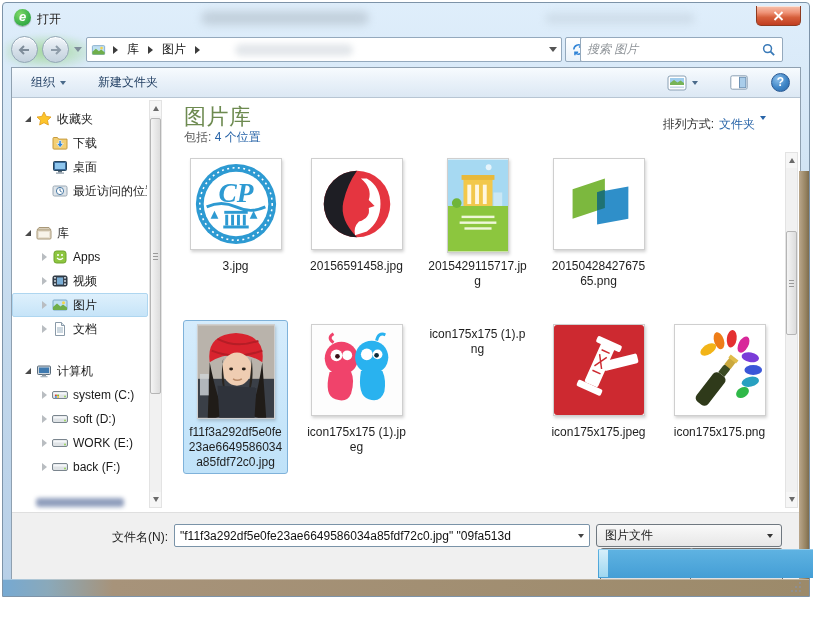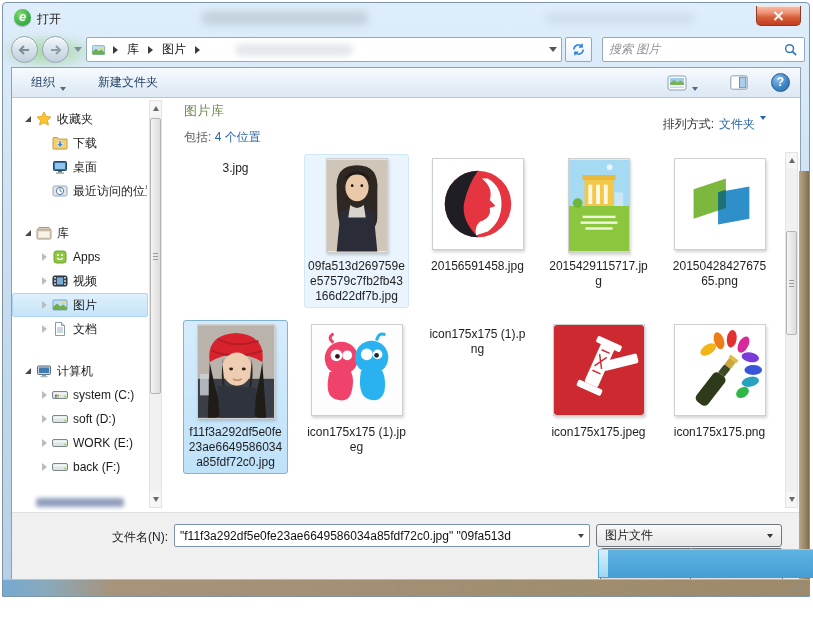--- a/index.html
+++ b/index.html
@@ -38,29 +38,29 @@
   .addressbar{position:absolute;left:83px;top:4px;width:476px;height:25px;background:#fff;
     border:1px solid #94a9bd;border-radius:2px;display:flex;align-items:center;padding:0 4px}
   .crumb-sep{width:0;height:0;border-top:4px solid transparent;border-bottom:4px solid transparent;
     border-left:5px solid #3c3c3c;margin:0 7px}
   .crumb{font-size:12px;color:#141414;padding:3px 2px;cursor:default}
   .addr-caret{margin-left:auto;width:0;height:0;border-left:4px solid transparent;border-right:4px solid transparent;
     border-top:5px solid #555}
   .addr-blur{position:absolute;left:148px;top:6px;width:118px;height:12px;background:#b6c0ca;opacity:.38;filter:blur(3px);border-radius:6px}
   .refreshbtn{position:absolute;left:562px;top:4px;width:27px;height:25px;border:1px solid #94a9bd;border-radius:2px;
     background:linear-gradient(#ffffff,#e9f2fa);display:flex;align-items:center;justify-content:center}
-  .searchbox{position:absolute;left:599px;top:4px;width:203px;height:25px;background:#fff;border:1px solid #94a9bd;
+  .searchbox{position:absolute;left:577px;top:4px;width:203px;height:25px;background:#fff;border:1px solid #94a9bd;
     border-radius:2px;display:flex;align-items:center;padding:0 6px}
   .search-ph{font-style:italic;color:#8f9499;font-size:12px;flex:1}
   
   #client{position:absolute;left:8px;top:64px;width:790px;height:516px;background:#f0f0f0;border:1px solid #8fa0b0}
   #toolbar{position:absolute;left:0;top:0;width:100%;height:30px;
     background:linear-gradient(#f7fbfe,#e9f1f9 48%,#dce8f4);border-bottom:1px solid #b7c5d3;
     display:flex;align-items:center;padding:0 10px}
-  .tbtn{display:flex;align-items:flex-end;gap:5px;padding:4px 9px;border-radius:3px;color:#1c3a5e;font-size:12px;cursor:default}
+  .tbtn{display:flex;align-items:center;gap:5px;padding:4px 9px;border-radius:3px;color:#1c3a5e;font-size:12px;cursor:default}
   .caret{width:0;height:0;border-left:3.5px solid transparent;border-right:3.5px solid transparent;border-top:4px solid #4a6a8a}
   .tb-right{margin-left:auto;display:flex;align-items:center;gap:14px}
   .helpbtn{width:19px;height:19px;border-radius:50%;border:1px solid #2a5a94;color:#fff;font-weight:bold;font-size:12px;
     line-height:17px;text-align:center;background:radial-gradient(circle at 35% 30%,#8cc0ec,#3f85c6 55%,#2a66a8)}
   #content{position:absolute;left:0;top:30px;width:100%;height:414px;background:#fff;overflow:hidden}
   
   #sidebar{position:absolute;left:0;top:0;width:158px;height:100%;padding-top:9px}
   .trow{height:24px;display:flex;align-items:center;padding-left:8px;margin-right:22px;border:1px solid transparent;border-radius:2px}
   .trow.child{padding-left:24px}
   .trow.sel{background:linear-gradient(#def0fc,#c6e4f8);border-color:#aed6f0}
@@ -77,21 +77,21 @@
   .sb-up{top:0}.sb-down{bottom:0}
   .tri-up{width:0;height:0;border-left:3.5px solid transparent;border-right:3.5px solid transparent;border-bottom:5px solid #6a6a6a}
   .tri-down{width:0;height:0;border-left:3.5px solid transparent;border-right:3.5px solid transparent;border-top:5px solid #6a6a6a}
   .sb-thumb{position:absolute;left:0;width:11px;background:linear-gradient(90deg,#f4f4f4,#dcdcdc);border:1px solid #b5b5b5;
     border-radius:2px;display:flex;align-items:center;justify-content:center;flex-direction:column;gap:2px}
   .grip-line{width:5px;height:1px;background:#9a9a9a}
   #sb-side{left:137px;top:2px;height:408px}
   #sb-main{right:2px;top:54px;height:356px}
   
   #mainpane{position:absolute;left:158px;top:0;right:0;height:100%}
-  .lib-title{position:absolute;left:14px;top:4px;font-size:13px;color:#6d8a50;letter-spacing:.5px}
+  .lib-title{position:absolute;left:14px;top:4px;font-size:22px;color:#6d8a50;letter-spacing:.5px}
   .includes{position:absolute;left:14px;top:31px;font-size:12px;color:#5a5a5a}
   .link{color:#2864a8}
   .arrange{position:absolute;right:34px;top:18px;font-size:12px;color:#333;display:flex;align-items:flex-start;gap:5px}
   .arrange .caret{border-top-color:#2864a8}
   .filerow{position:absolute;left:13px;display:grid;grid-template-columns:repeat(5,105px);column-gap:16px;align-items:start}
   #row1{top:56px}#row2{top:222px}
   .file{width:105px;padding:3px 2px;border:1px solid transparent;border-radius:3px}
   .file.sel2{background:#e9f4fd;border-color:#d3e8f7}
   .file.sel1{background:linear-gradient(#d6ecfc,#bfe2f9);border-color:#7fb2da}
   .thumbwrap{height:98px;display:flex;justify-content:center;align-items:flex-start}
@@ -426,38 +426,43 @@
           <span class="link">4 个位置</span>
         </div>
         <div class="arrange">
           <span>排列方式:</span>
           <span class="link">文件夹</span>
           <span class="caret"></span>
         </div>
 
         <div class="filerow" id="row1">
           <div class="file">
+            <div class="thumbwrap">
+              <svg width="92" height="92" viewBox="0 0 92 92">
+                <rect width="92" height="92" fill="#fff"></rect>
+                <circle cx="46" cy="46" r="41" fill="#2d9ad2"></circle>
+                <circle cx="46" cy="46" r="33" fill="#fff"></circle>
+                <circle cx="46" cy="46" r="37" fill="none" stroke="#fff" stroke-width="1.6" stroke-dasharray="2 3.5"></circle>
+                <text x="46" y="44" font-size="28" font-style="italic" font-weight="bold" fill="#2d9ad2" text-anchor="middle" font-family="serif">CP</text>
+                <path d="M16 49 Q31 42 46 49 T76 49" stroke="#2d9ad2" stroke-width="3" fill="none"></path>
+                <g fill="#2d9ad2">
+                  <rect x="34" y="53" width="24" height="3"></rect>
+                  <rect x="35" y="57" width="3" height="11"></rect>
+                    <rect x="41" y="57" width="3" height="11"></rect>
+                  <rect x="47" y="57" width="3" height="11"></rect>
+                    <rect x="53" y="57" width="3" height="11"></rect>
+                  <rect x="33" y="68" width="26" height="3"></rect>
+                  <path d="M24 53 l4 8 h-8z"></path>
+                    <path d="M64 53 l4 8 h-8z"></path>
+                </g>
+              </svg>
+            </div>
             <div class="fname">3.jpg</div>
           </div>
 
-          <div class="file sel2">
-            <div class="thumbwrap">
-              <svg width="62" height="95" viewBox="0 0 62 95">
-                <rect width="62" height="95" fill="#cfc6b8"></rect>
-                <path d="M10 32 Q8 6 31 6 Q54 6 52 32 L52 60 Q52 70 44 74 L18 74 Q10 70 10 32z" fill="#2e2722"></path>
-                <ellipse cx="31" cy="29" rx="12" ry="14" fill="#e9c9a8"></ellipse>
-                <path d="M18 21 Q31 10 44 21 Q44 14 31 12 Q18 14 18 21z" fill="#221b16"></path>
-                <path d="M10 95 L14 54 Q31 46 48 54 L52 95z" fill="#2a2d38"></path>
-                <path d="M24 47 Q31 53 38 47 L40 60 H22z" fill="#d8d4cc"></path>
-                <circle cx="26" cy="27" r="1.4" fill="#1a140e"></circle>
-                  <circle cx="36" cy="27" r="1.4" fill="#1a140e"></circle>
-              </svg>
-            </div>
-            <div class="fname">09fa513d269759ee57579c7fb2fb43166d22df7b.jpg</div>
-          </div>
 
           <div class="file">
             <div class="thumbwrap">
               <svg width="92" height="92" viewBox="0 0 92 92">
                 <rect width="92" height="92" rx="12" fill="#fff"></rect>
                 <circle cx="46" cy="46" r="34" fill="#e53540"></circle>
                 <path d="M46 12 A34 34 0 0 0 46 80 Q28 62 32 44 Q36 26 46 12z" fill="#1e1e24"></path>
                 <path d="M50 20 Q62 30 58 42 L64 48 L58 50 Q60 60 48 64 Q42 70 44 78 L56 74 Q70 64 70 46 Q70 28 56 20z" fill="#fff"></path>
               </svg>
             </div>

